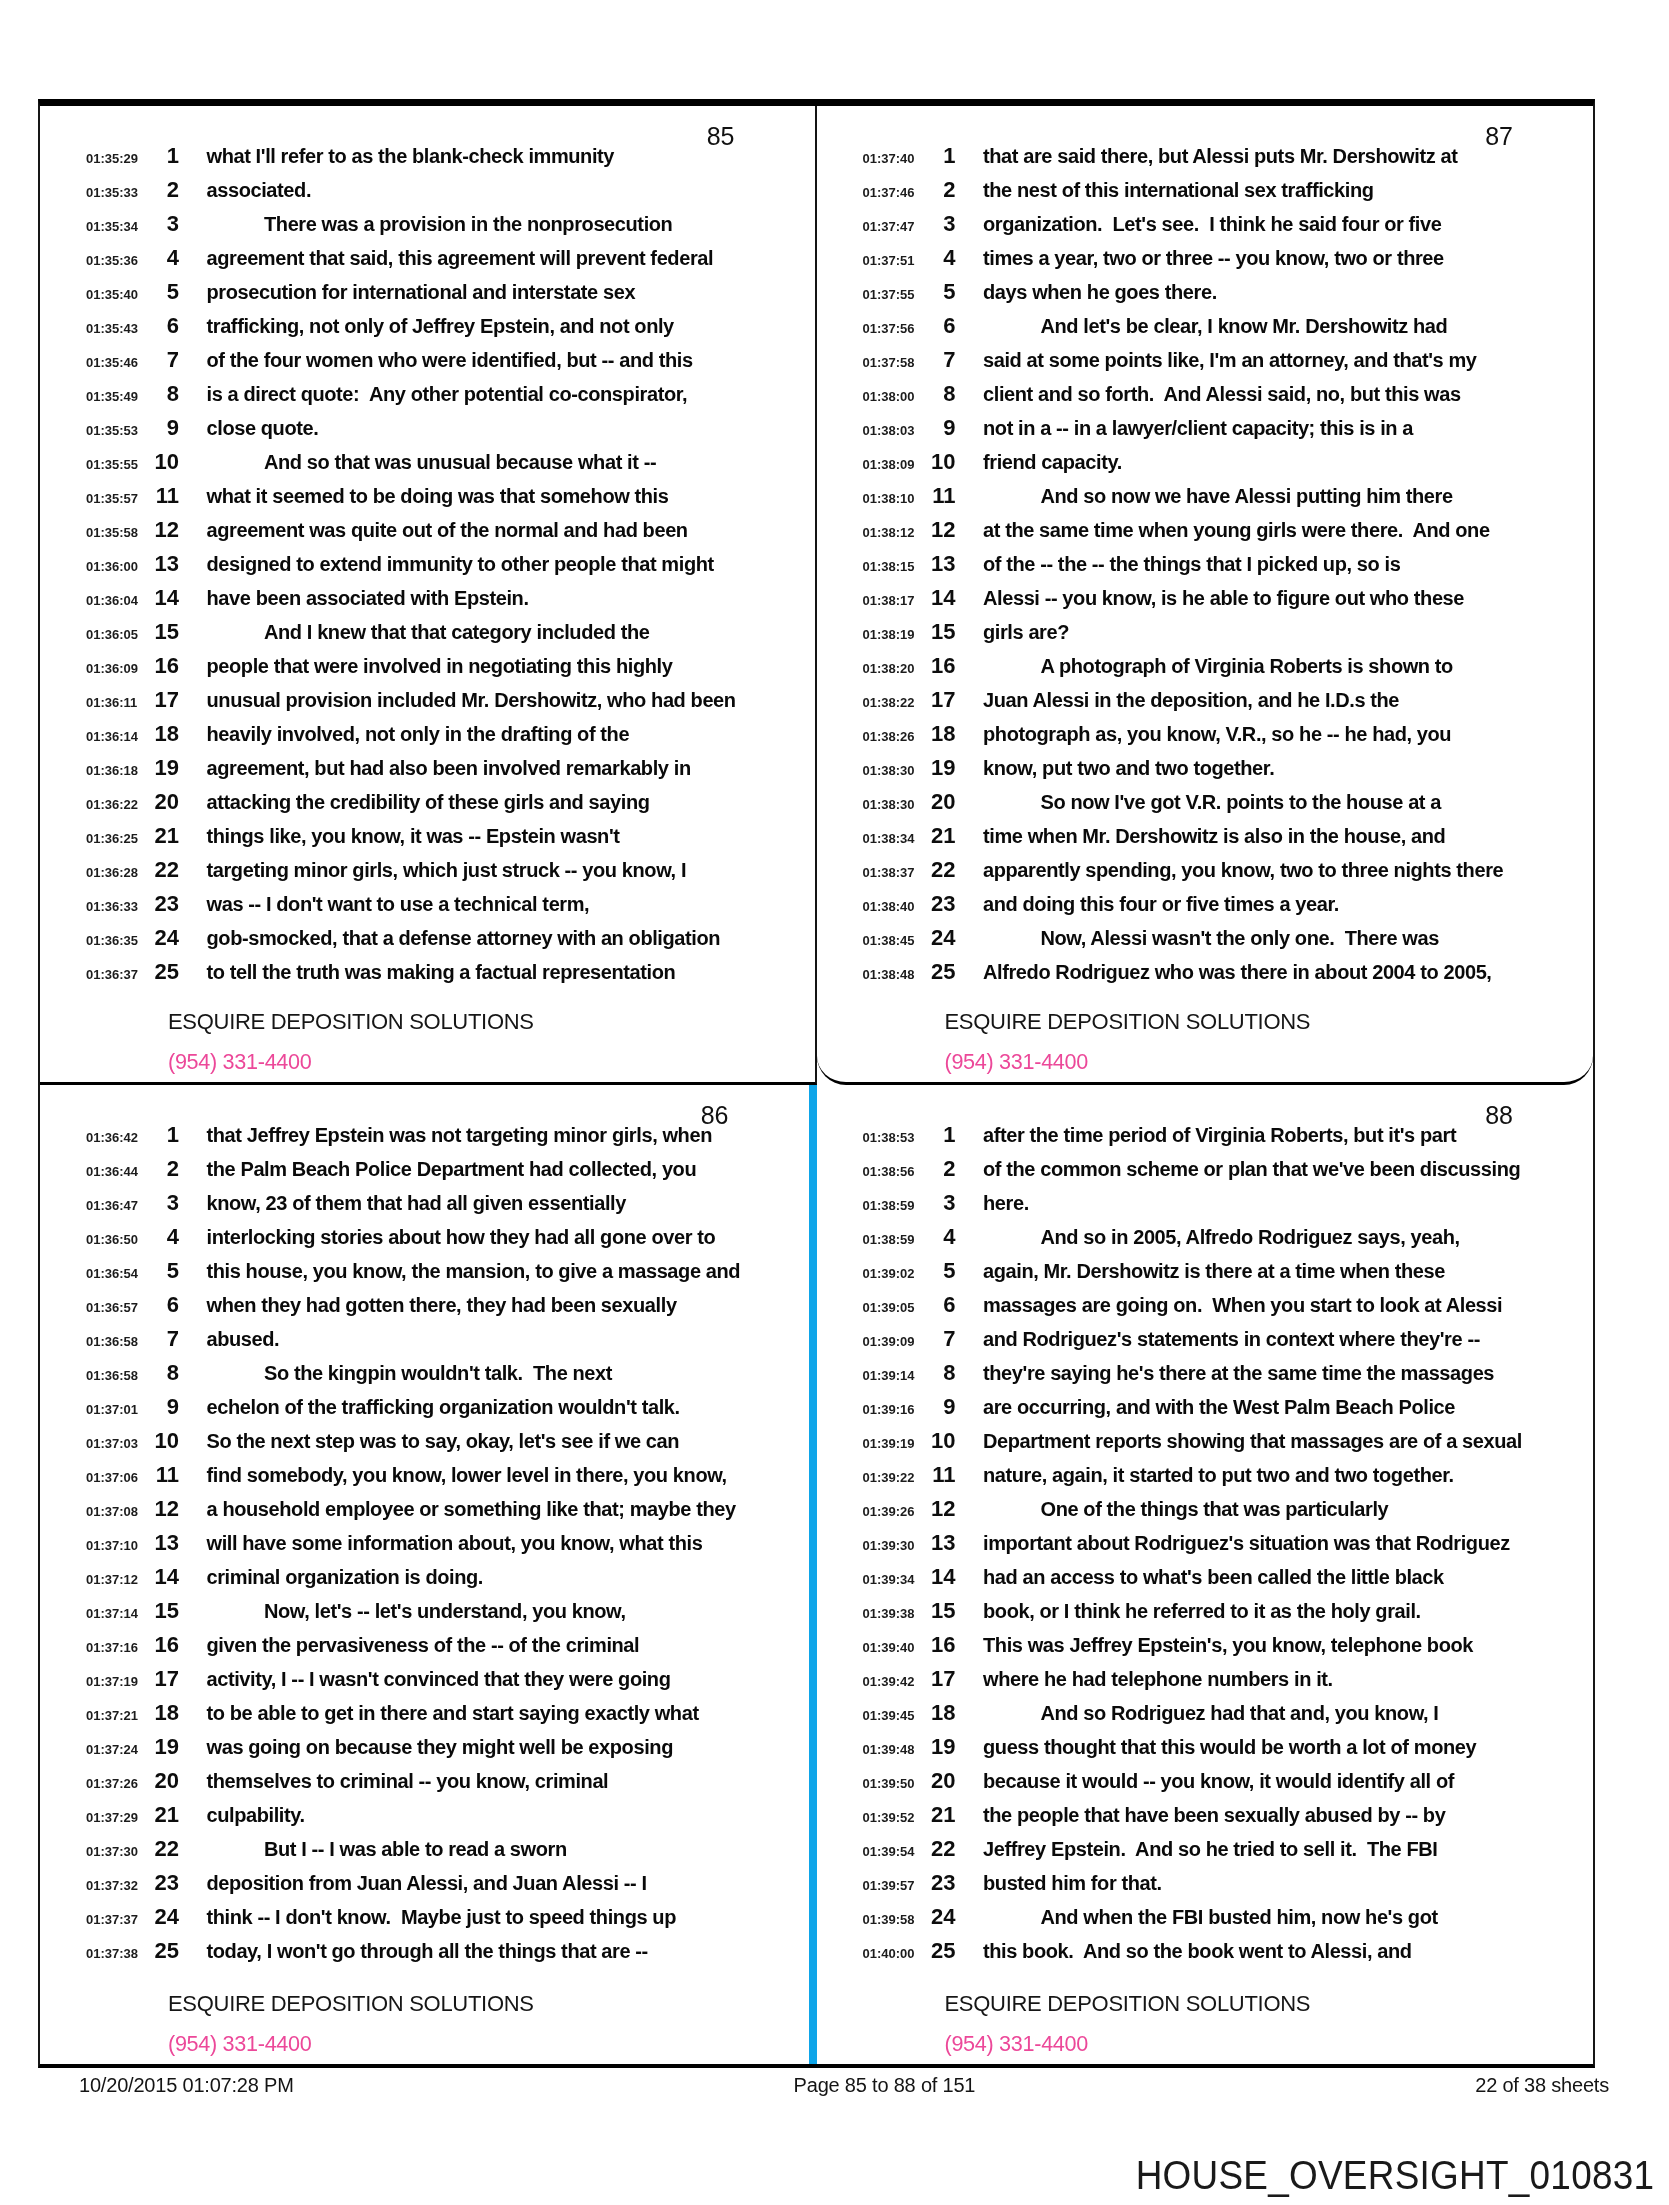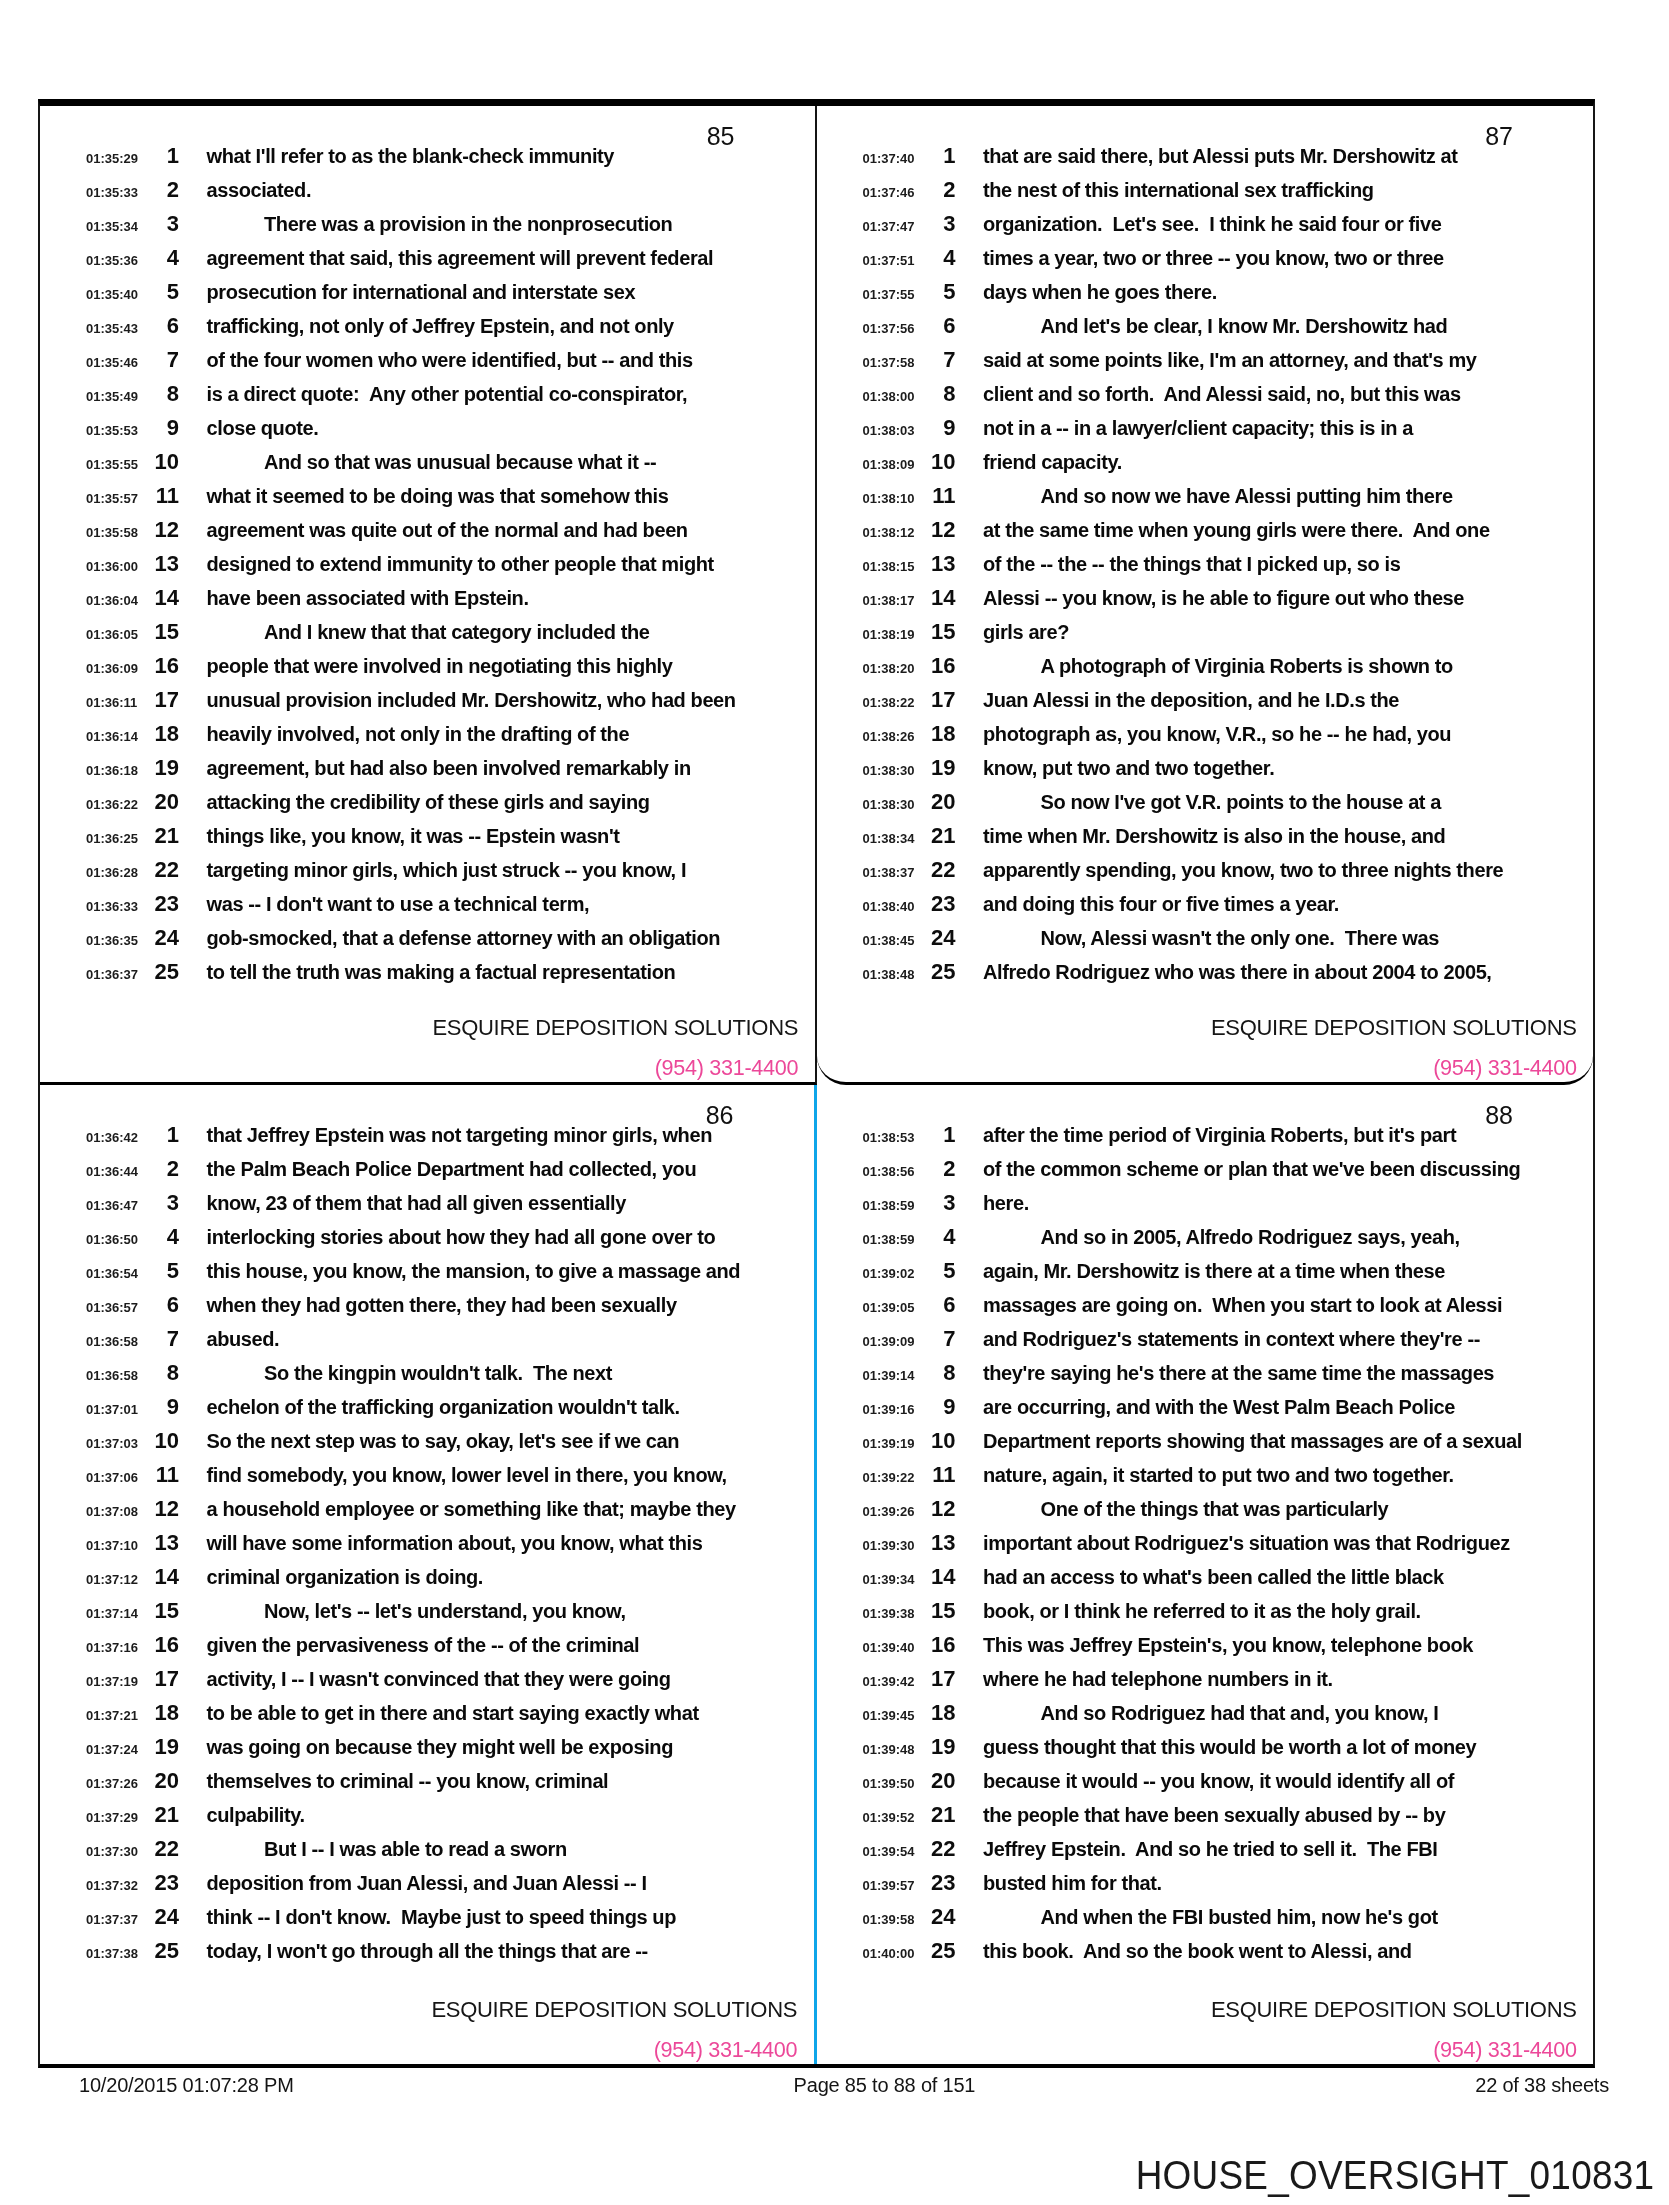--- a/index.html
+++ b/index.html
@@ -11,38 +11,38 @@
   .grid{
     position:absolute;left:38px;top:99px;width:1557px;height:1969px;
     border-top:7.2px solid #000;border-bottom:4.6px solid #000;
     border-left:2px solid #161616;border-right:2px solid #161616;
     display:grid;grid-template-columns:1fr 1fr;grid-template-rows:1fr 1fr;
     background:#fff;box-sizing:border-box;
   }
   .page{position:relative;overflow:hidden;box-sizing:border-box;padding-left:31px;}
   .p-tl{border-right:2px solid #141414;border-bottom:3.9px solid #000;}
   .p-tr{border-bottom:3.9px solid #000;border-radius:29px;}
-  .p-bl{border-right:3px solid #0ea5e9;}
+  .p-bl{border-right:8px solid #0ea5e9;}
   .pagenum{
     position:absolute;top:15.7px;right:80px;font-size:25px;font-weight:normal;
     letter-spacing:0px;color:#111;
   }
   .lines{position:absolute;top:37px;left:0;right:0;}
   .line{display:flex;align-items:baseline;height:34px;}
   .ts{
     margin-left:46px;width:55px;flex:0 0 55px;font-size:13px;font-weight:bold;
     letter-spacing:0px;color:#1c1c1c;white-space:pre;
   }
   .ln{width:38px;flex:0 0 38px;text-align:right;font-size:22px;font-weight:bold;}
   .tx{
     margin-left:27.5px;font-size:20px;font-weight:bold;letter-spacing:-0.4px;
     white-space:pre;color:#0a0a0a;
   }
   .tx.ind{margin-left:85px;}
-  .reporter{position:absolute;left:128px;right:16.4px;bottom:1px;text-align:right;}
+  .reporter{position:absolute;left:128px;right:16.4px;bottom:7px;text-align:left;}
   .rep-name{font-size:22px;font-weight:normal;letter-spacing:-0.3px;color:#161616;margin-bottom:13.7px;}
   .rep-phone{font-size:21.6px;font-weight:normal;letter-spacing:-0.3px;color:#ec4899;}
   .footer{
     position:absolute;left:79px;right:60px;top:2074px;
     display:flex;justify-content:space-between;align-items:baseline;
     font-size:20px;color:#141414;letter-spacing:-0.2px;white-space:pre;text-align:center;
   }
   .watermark{
     position:absolute;right:14.4px;top:2152px;font-size:41px;color:#1a1a1a;
     letter-spacing:0.3px;transform:scaleX(0.9);transform-origin:100% 50%;

